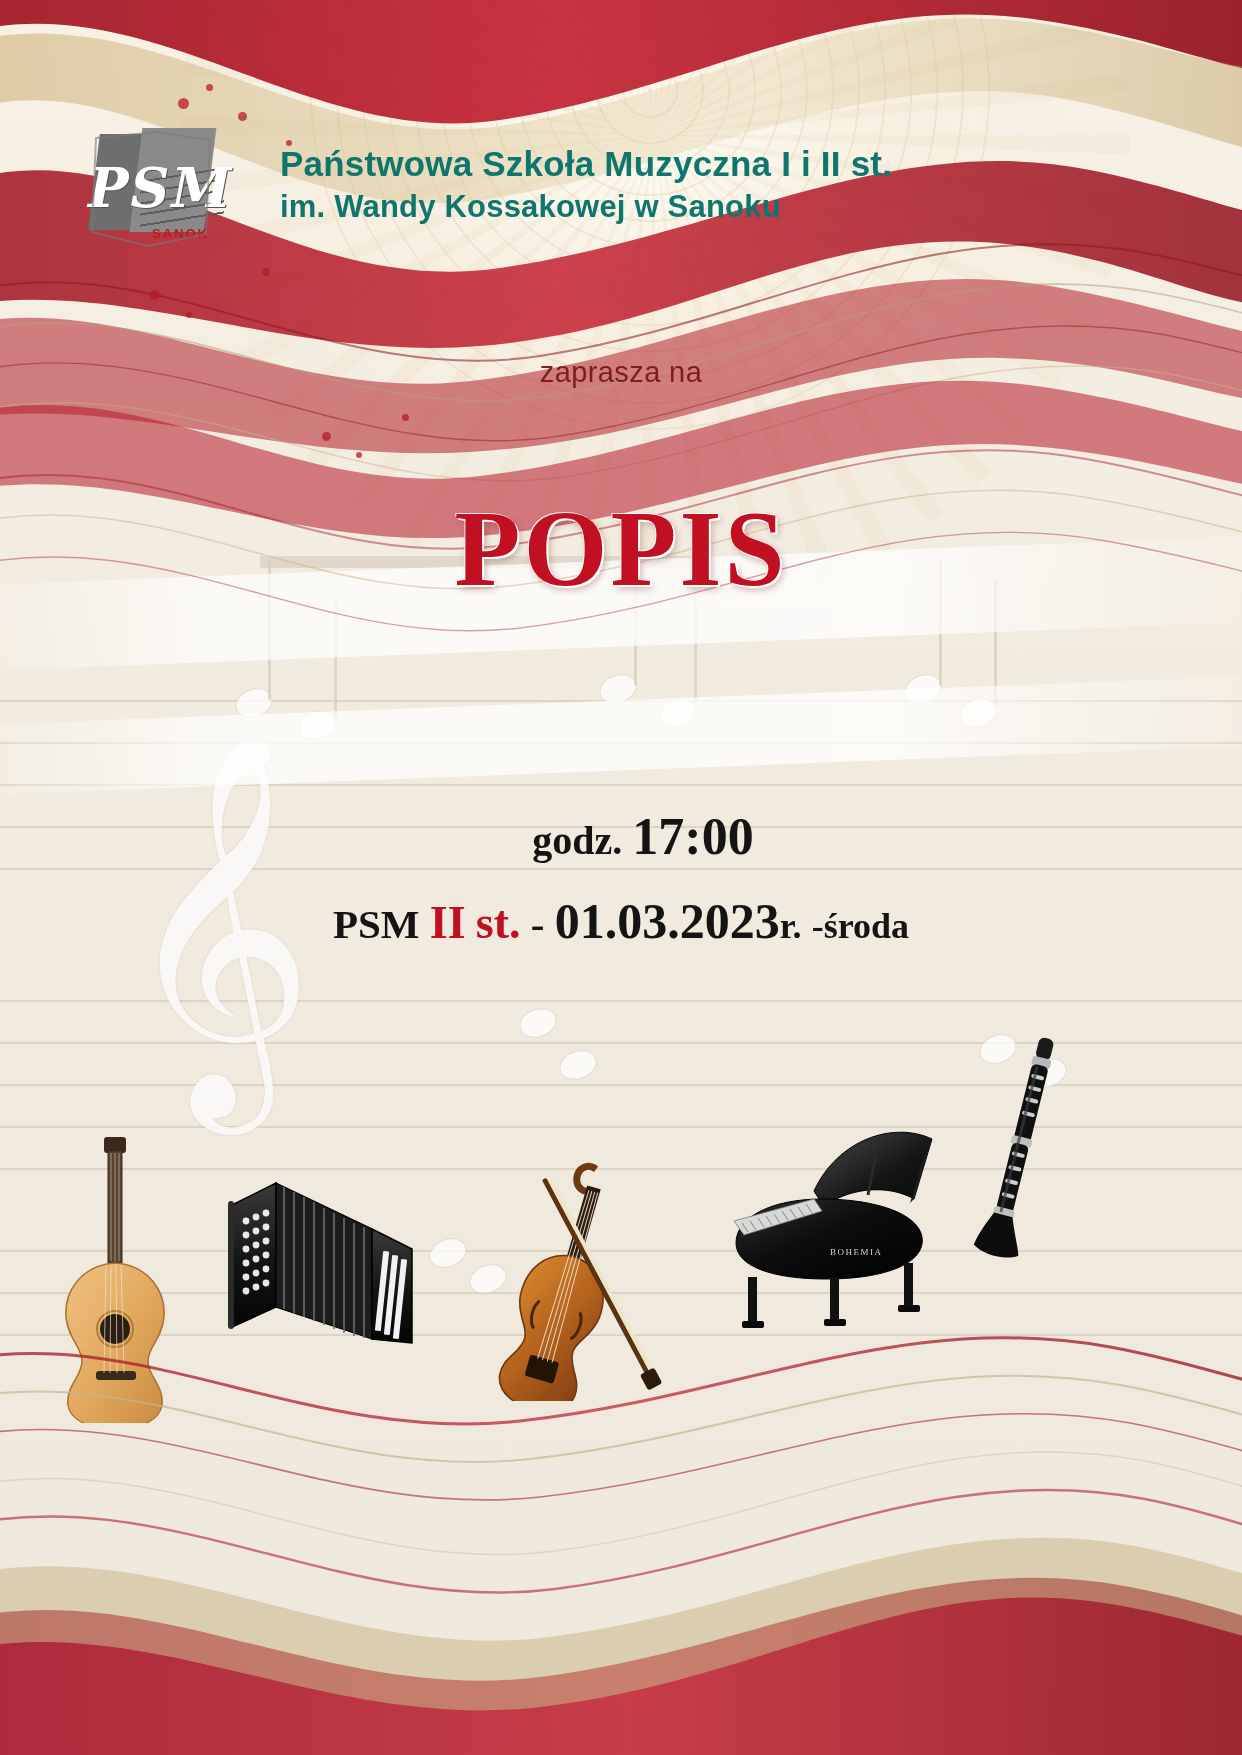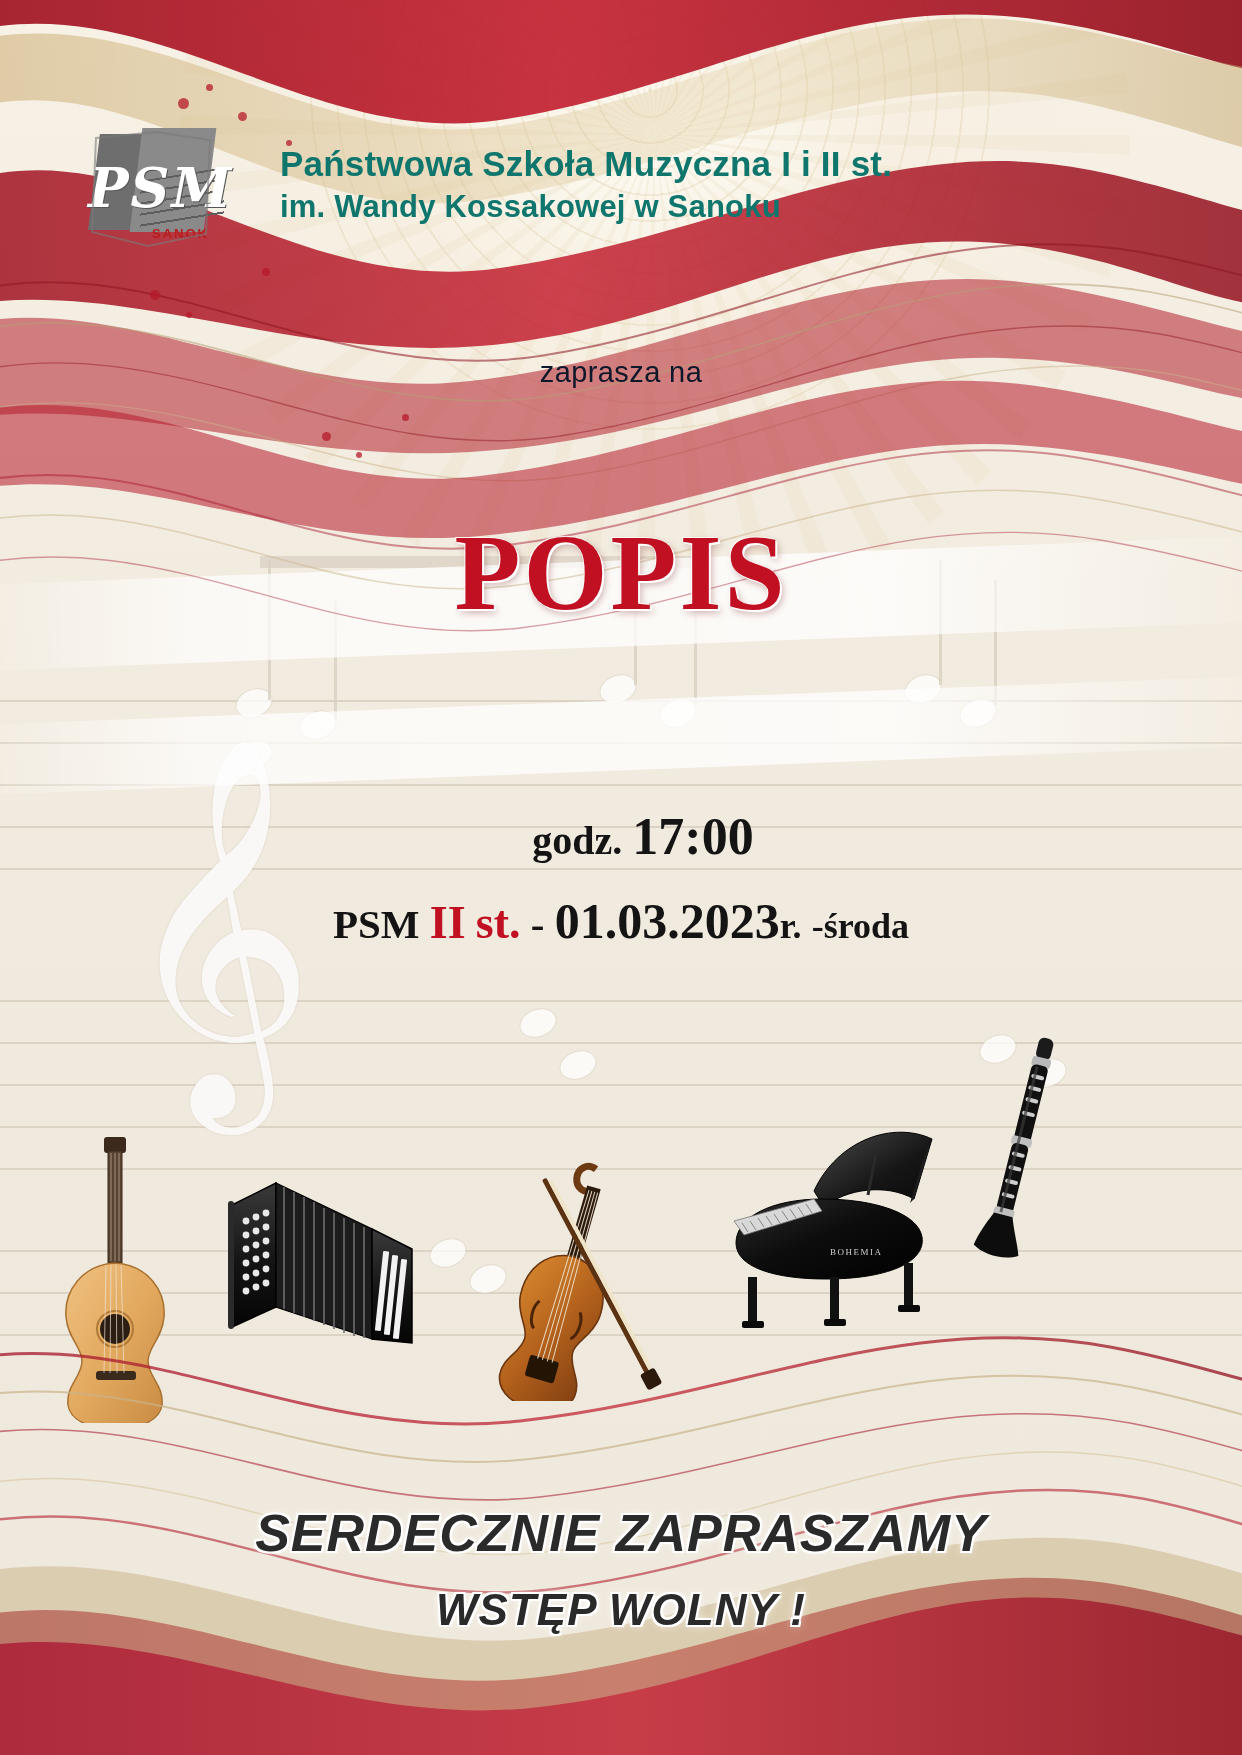--- a/index.html
+++ b/index.html
@@ -178,39 +178,39 @@
     letter-spacing: .2px;
   }
   .school-name .line2 { font-size: 31px; }
 
   .zaprasza {
     position: absolute;
     top: 356px;
     left: 0; right: 0;
     text-align: center;
     font-size: 29px;
-    color: #0f172a;
+    color: #7f1d1d;
     letter-spacing: .4px;
   }
 
   
   .title {
     position: absolute;
     left: 0; right: 0;
     text-align: center;
     font-family: "Liberation Serif", serif;
     font-weight: 700;
     color: #c01022;
     letter-spacing: 3px;
     text-shadow:
       2px 2px 0 #ffffff,
       -1px -1px 0 rgba(255,255,255,.85),
       3px 4px 7px rgba(120,40,40,.35);
   }
-  .title-1 { top: 487px; font-size: 108px; margin-top: 24px; }
+  .title-1 { top: 487px; font-size: 108px; }
   .title-2 { top: 600px; font-size: 108px; }
 
   
   .details {
     position: absolute;
     left: 0; right: 0;
     top: 775px;
     text-align: center;
     font-family: "Liberation Serif", serif;
     color: #141414;
@@ -608,18 +608,14 @@
       <path d="M0,40 C190,-10 360,120 580,96 C800,72 960,-16 1170,22 C1280,42 1340,74 1380,62" fill="none" stroke="url(#gb1)" stroke-width="3" opacity=".75"></path>
       <path d="M0,78 C200,28 370,158 590,134 C810,110 970,22 1180,60 C1290,80 1345,110 1380,100" fill="none" stroke="#c9b48a" stroke-width="2" opacity=".7"></path>
       <path d="M0,116 C210,66 380,196 600,172 C820,148 980,60 1190,98 C1295,118 1348,146 1380,138" fill="none" stroke="#a3142a" stroke-width="1.6" opacity=".55"></path>
       <path d="M0,300 C200,240 380,380 600,352 C820,324 980,222 1190,262 C1295,282 1348,312 1380,304 L1380,430 L0,430 Z" fill="url(#gb1)" opacity=".9"></path>
       <path d="M0,256 C210,196 390,340 610,312 C830,284 990,182 1200,222 C1300,242 1350,270 1380,262 L1380,318 C1330,330 1270,292 1150,276 C960,252 820,356 600,382 C380,408 200,276 0,330 Z" fill="#cbb68c" opacity=".55"></path>
       <path d="M0,206 C215,146 395,292 615,264 C835,236 995,134 1205,174 C1305,194 1352,222 1380,214" fill="none" stroke="#b3202e" stroke-width="2.4" opacity=".6"></path>
       <path d="M0,168 C215,108 395,254 615,226 C835,198 995,96 1205,136 C1305,156 1352,184 1380,176" fill="none" stroke="#d7c49c" stroke-width="1.5" opacity=".6"></path>
     </svg>
   </div>
 
-  <div class="footer">
-    <div class="foot-1">SERDECZNIE ZAPRASZAMY</div>
-    <div class="foot-2">WSTĘP WOLNY !</div>
-  </div>
 
 </div>
 
 </body></html>

